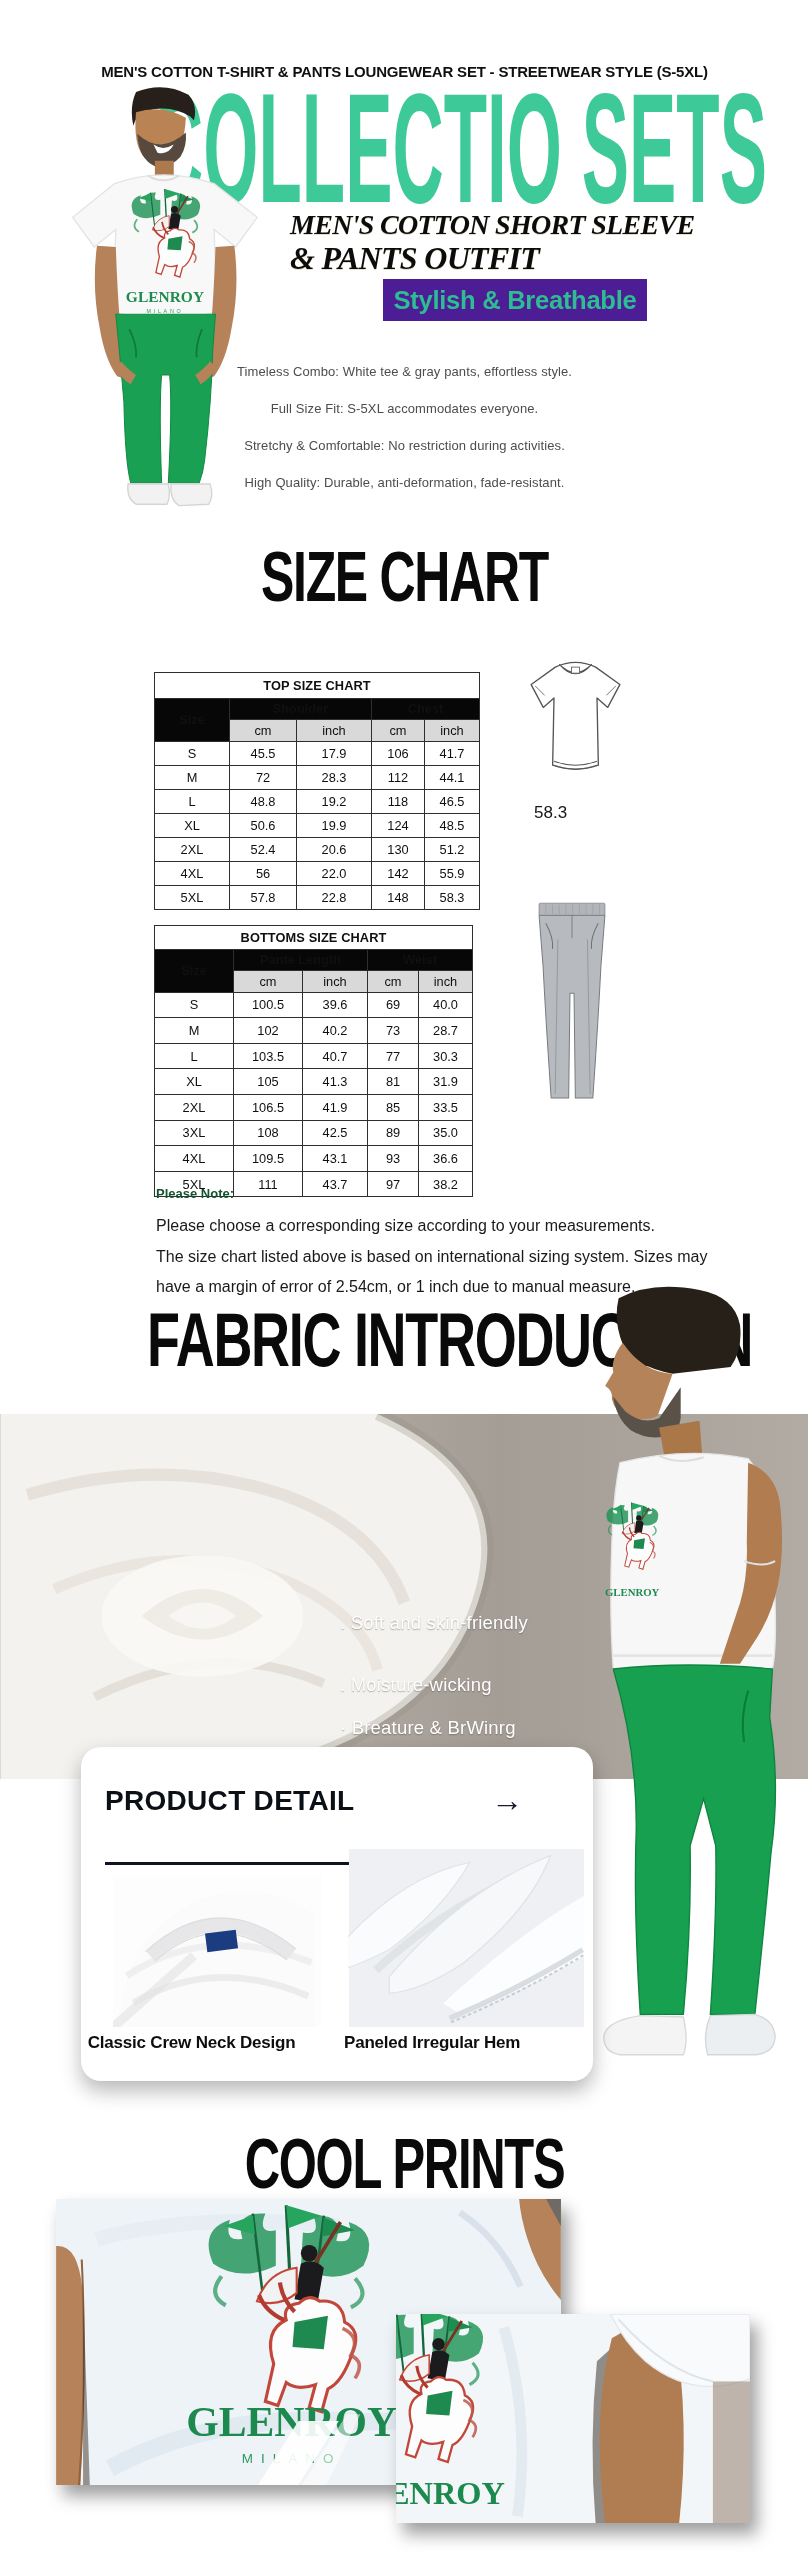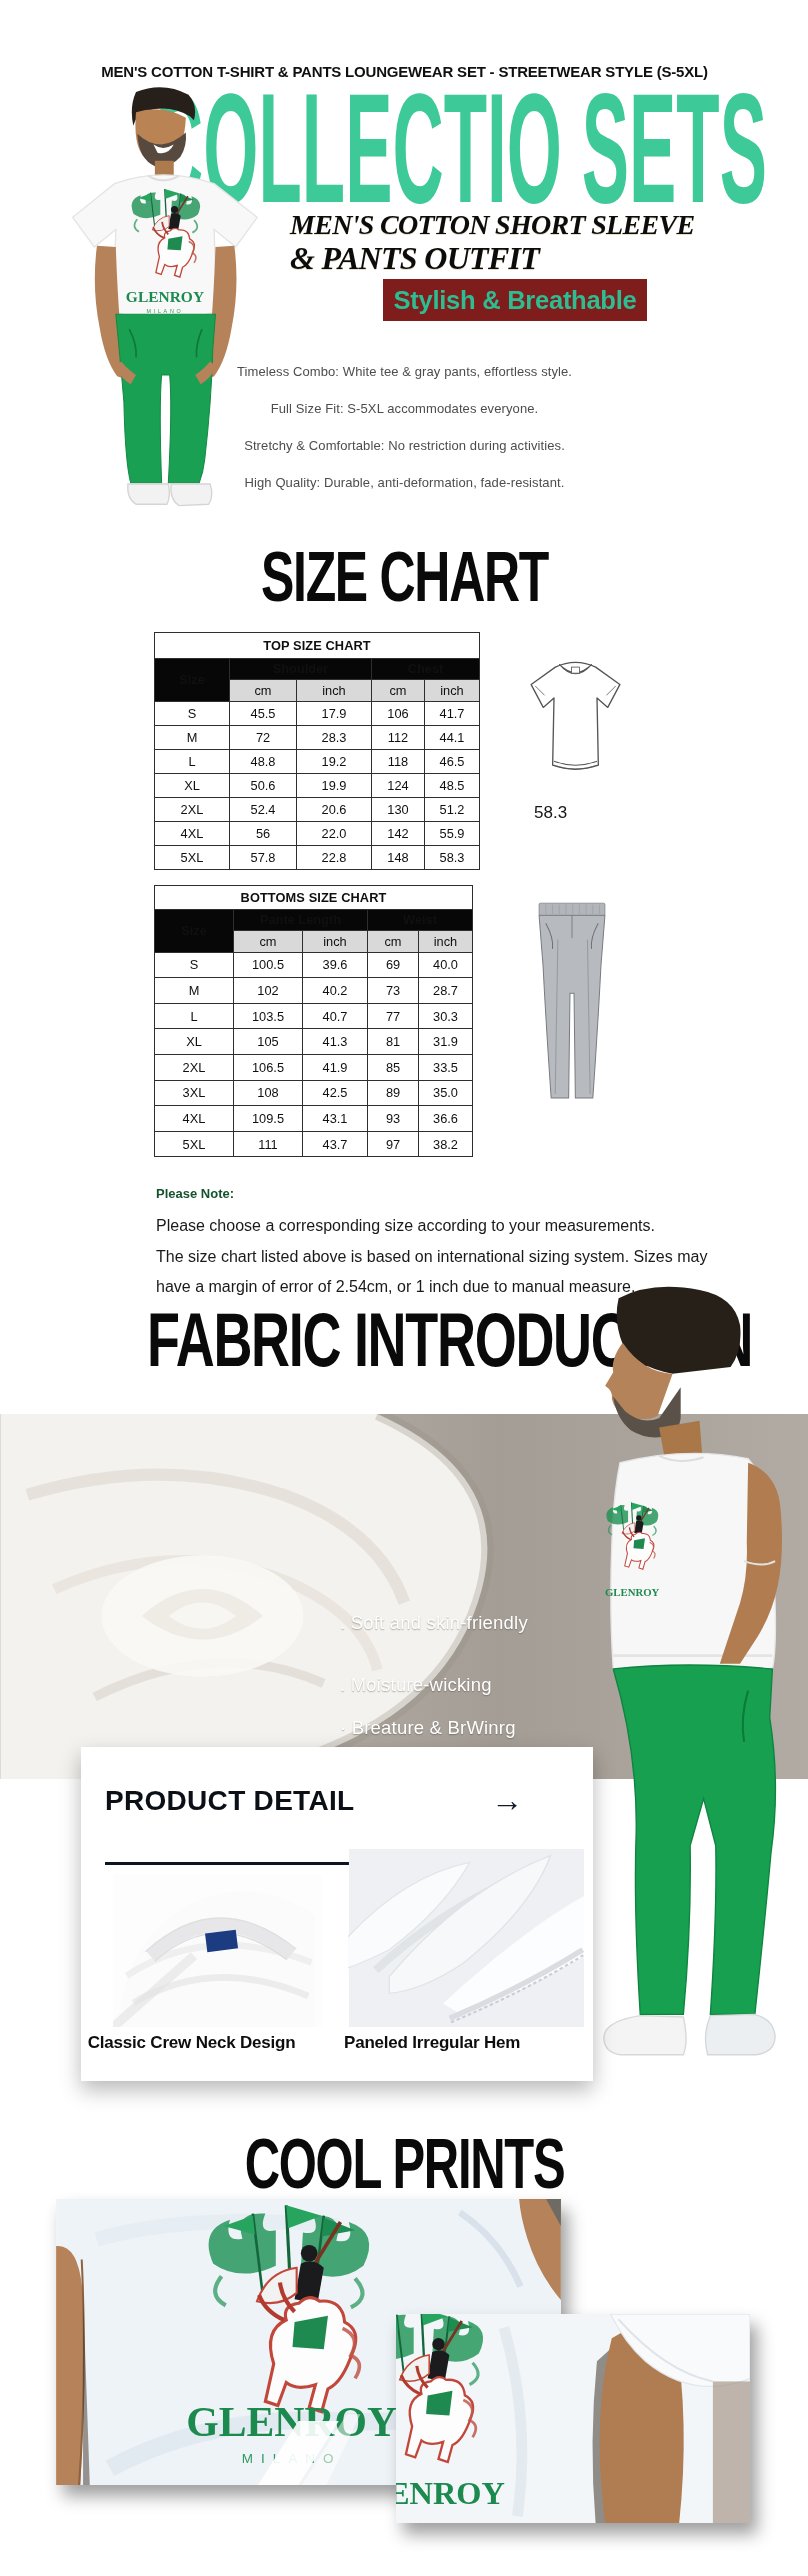--- a/index.html
+++ b/index.html
@@ -11,42 +11,42 @@
   .top-title{left:0;top:63px;width:809px;text-align:center;font-size:15px;font-weight:700;
              letter-spacing:-0.2px;color:#101010;}
 
   
   .big-head{font-weight:900;color:#0a0a0a;letter-spacing:-1.3px;white-space:nowrap;}
   .squash{display:inline-block;transform:scaleY(1.42);transform-origin:top center;}
 
   .hero-sub{left:290px;width:479px;font-family:"Liberation Serif", serif;
             font-style:italic;font-weight:700;color:#0c0c0c;letter-spacing:-0.7px;
             text-shadow:0 0.7px 0 rgba(190,160,90,.35);}
-  .hero-badge{left:383px;top:279px;width:264px;height:42px;background:#7f1d1d;color:#2dbd92;
+  .hero-badge{left:383px;top:279px;width:264px;height:42px;background:#4c1d95;color:#2dbd92;
               font-size:25.6px;font-weight:700;line-height:42px;text-align:center;letter-spacing:-0.3px;}
 
   .feature-line{left:0;width:809px;text-align:center;font-size:13px;color:#4d4d4d;
                 letter-spacing:0.1px;}
 
-  .szt{border-collapse:collapse;table-layout:fixed;background:#fff;border:1.3px solid #2e2e2e;}
+  .szt{border-collapse:collapse;table-layout:fixed;background:#fff;border:1.3px solid #2e2e2e;margin-top:40px;}
   .szt td{border:0.7px solid #2e2e2e;text-align:center;vertical-align:middle;font-size:12.8px;
           color:#101010;padding:0;overflow:hidden;}
   .tbl-title{font-weight:700;font-size:13.5px;letter-spacing:0.1px;}
   .hdr-black{background:#070707;color:#ffffff;font-weight:700;font-size:13.5px;}
   .hdr-gray{background:#d9d9d9;font-size:12.8px;}
 
   .note-title{font-size:13px;font-weight:700;color:#14532d;}
   .note-line{font-size:16px;color:#1a1a1a;}
 
   .band{left:0;top:1414px;width:809px;height:365px;
         background:linear-gradient(90deg,#b6afa7 0%,#ada69e 45%,#a49d95 62%,#aaa39b 78%,#b2aba3 100%);}
   .fab-bullet{font-size:18.5px;color:#ffffff;letter-spacing:0.2px;text-shadow:0 0.7px 1.3px rgba(60,55,50,.4);}
 
   .card{left:81px;top:1747px;width:512px;height:334px;background:#ffffff;
-        box-shadow:0 9.4px 20px rgba(0,0,0,.28);}
+        box-shadow:0 9.4px 20px rgba(0,0,0,.28);border-radius:20px;}
   .card-head{left:24px;top:38px;font-size:28px;font-weight:700;letter-spacing:0.3px;color:#0b0f16;}
   .card-arrow{left:410px;top:35px;font-size:32px;font-weight:700;color:#121b28;}
   .card-rule{left:24px;top:115px;width:464px;height:2.7px;background:#0d1521;}
   .caption{top:286px;font-size:17px;font-weight:600;color:#0e0e0e;letter-spacing:-0.2px;}
 
   .photo-shadow{box-shadow:6.7px 10.8px 16px rgba(0,0,0,.38);}
   svg text{font-family:"Liberation Sans", sans-serif;}
   .serif-brand{font-family:"Liberation Serif", serif;font-weight:700;}
 </style>
 </head>

